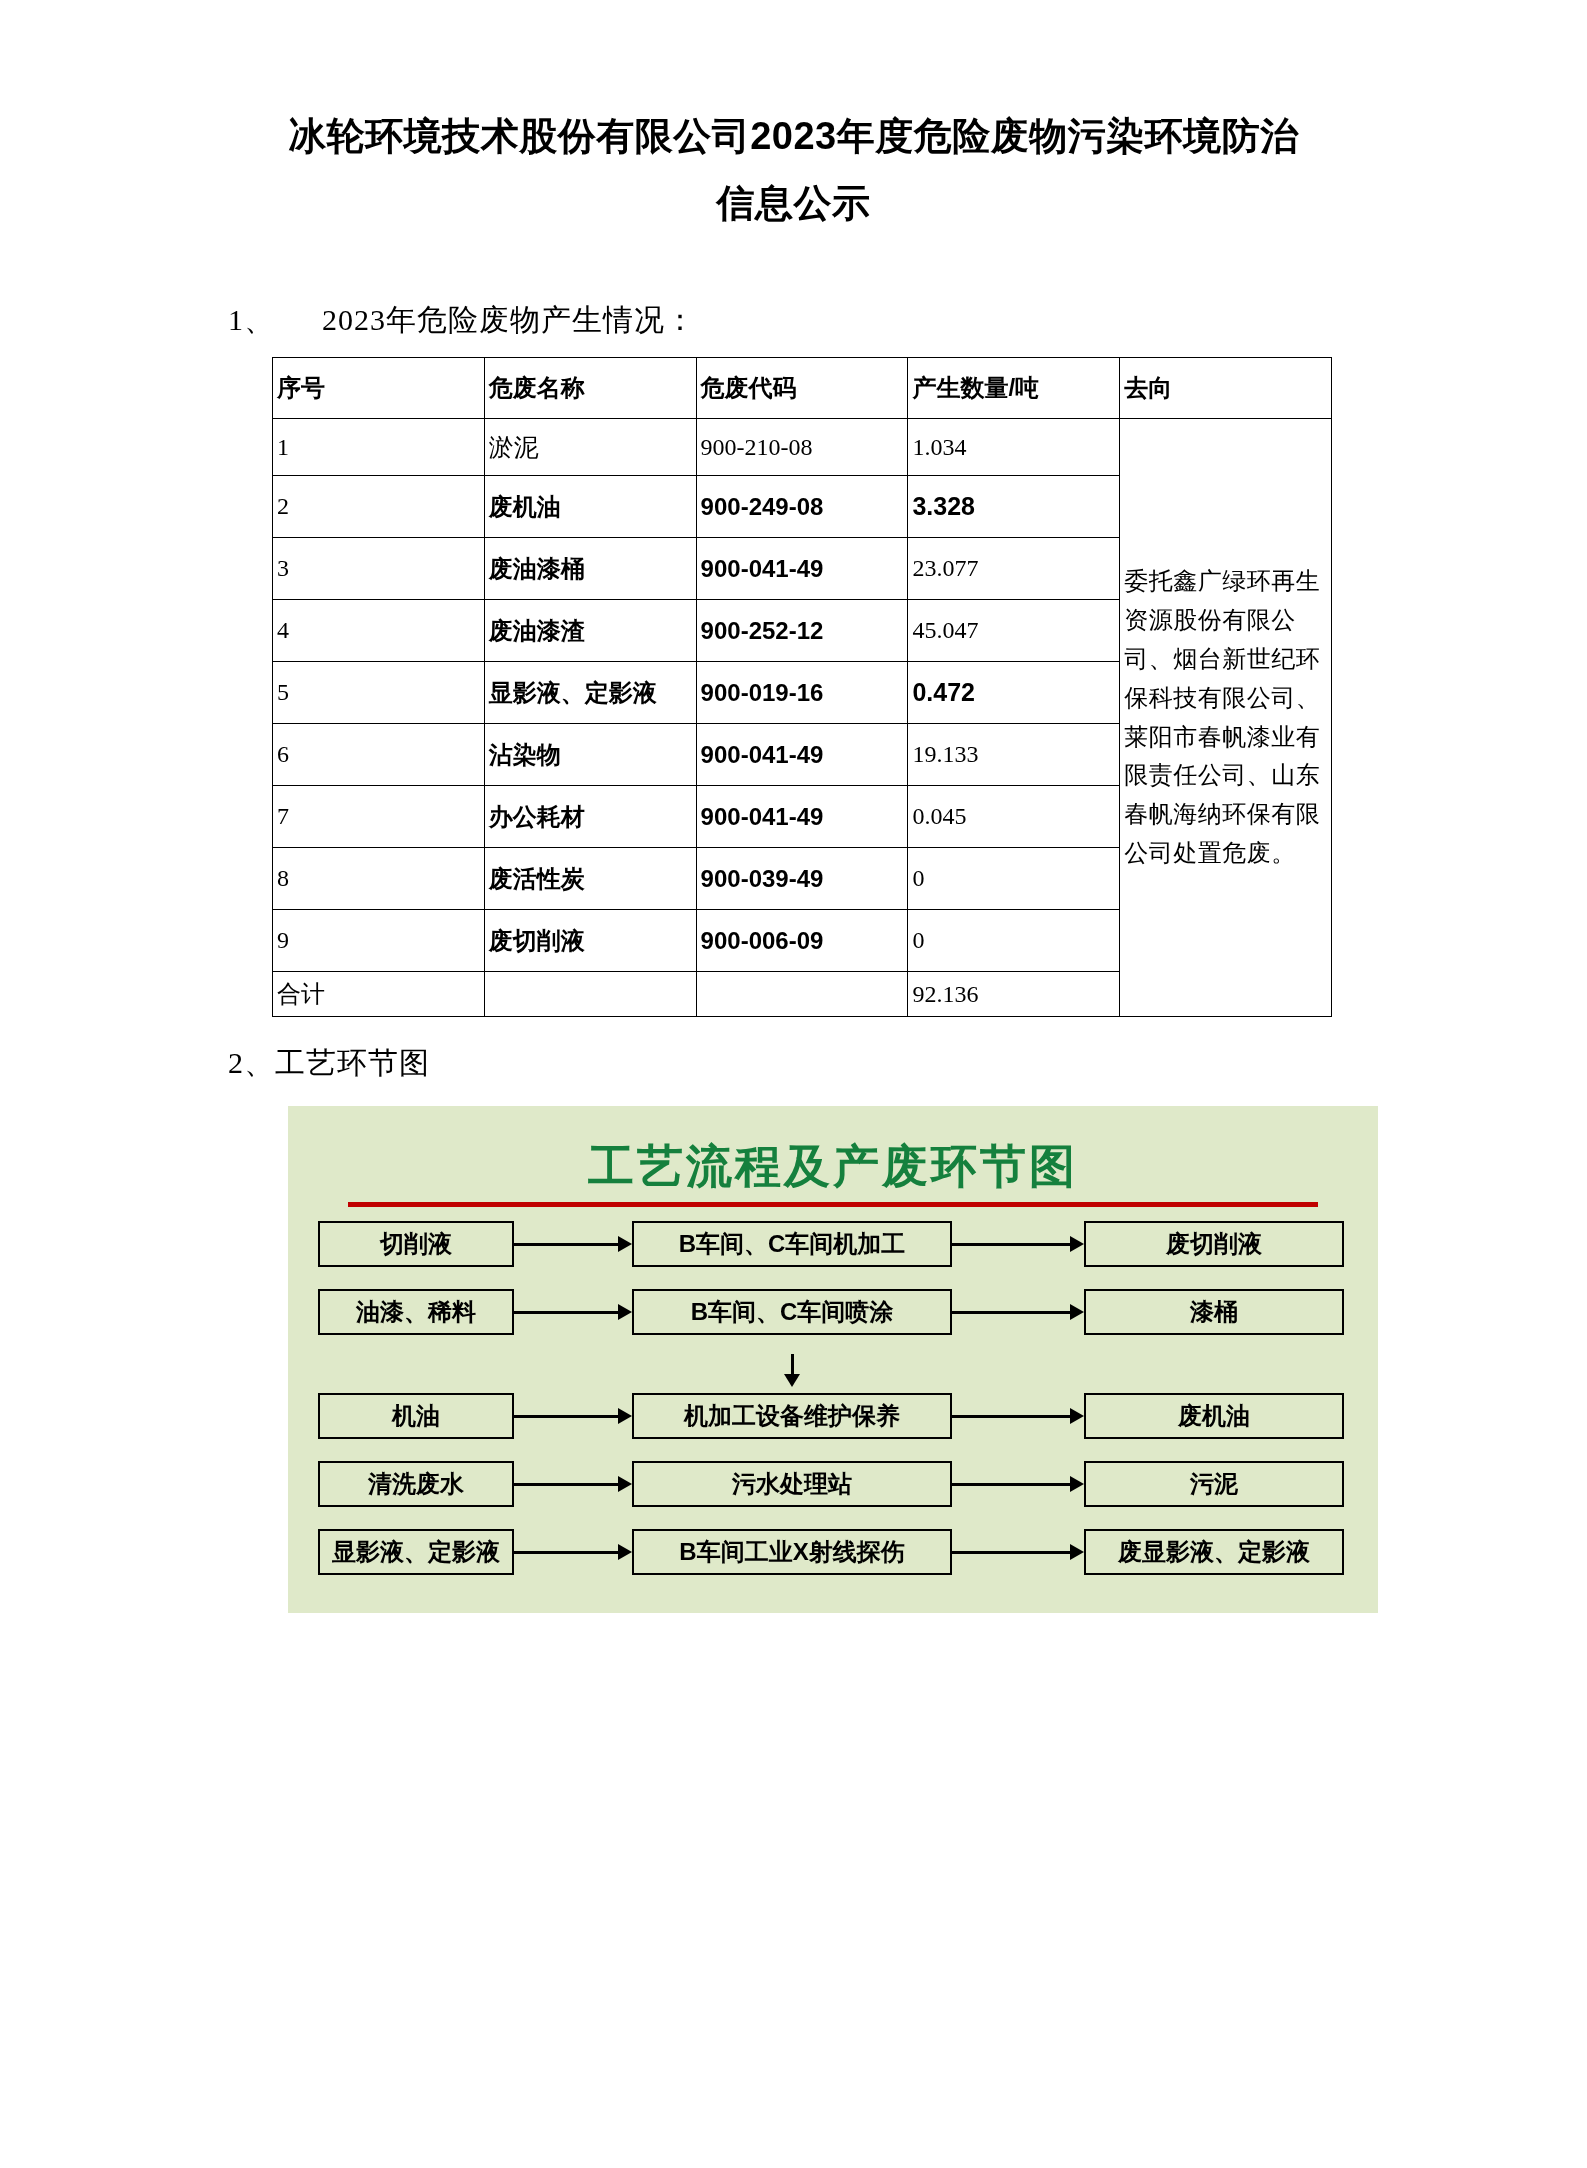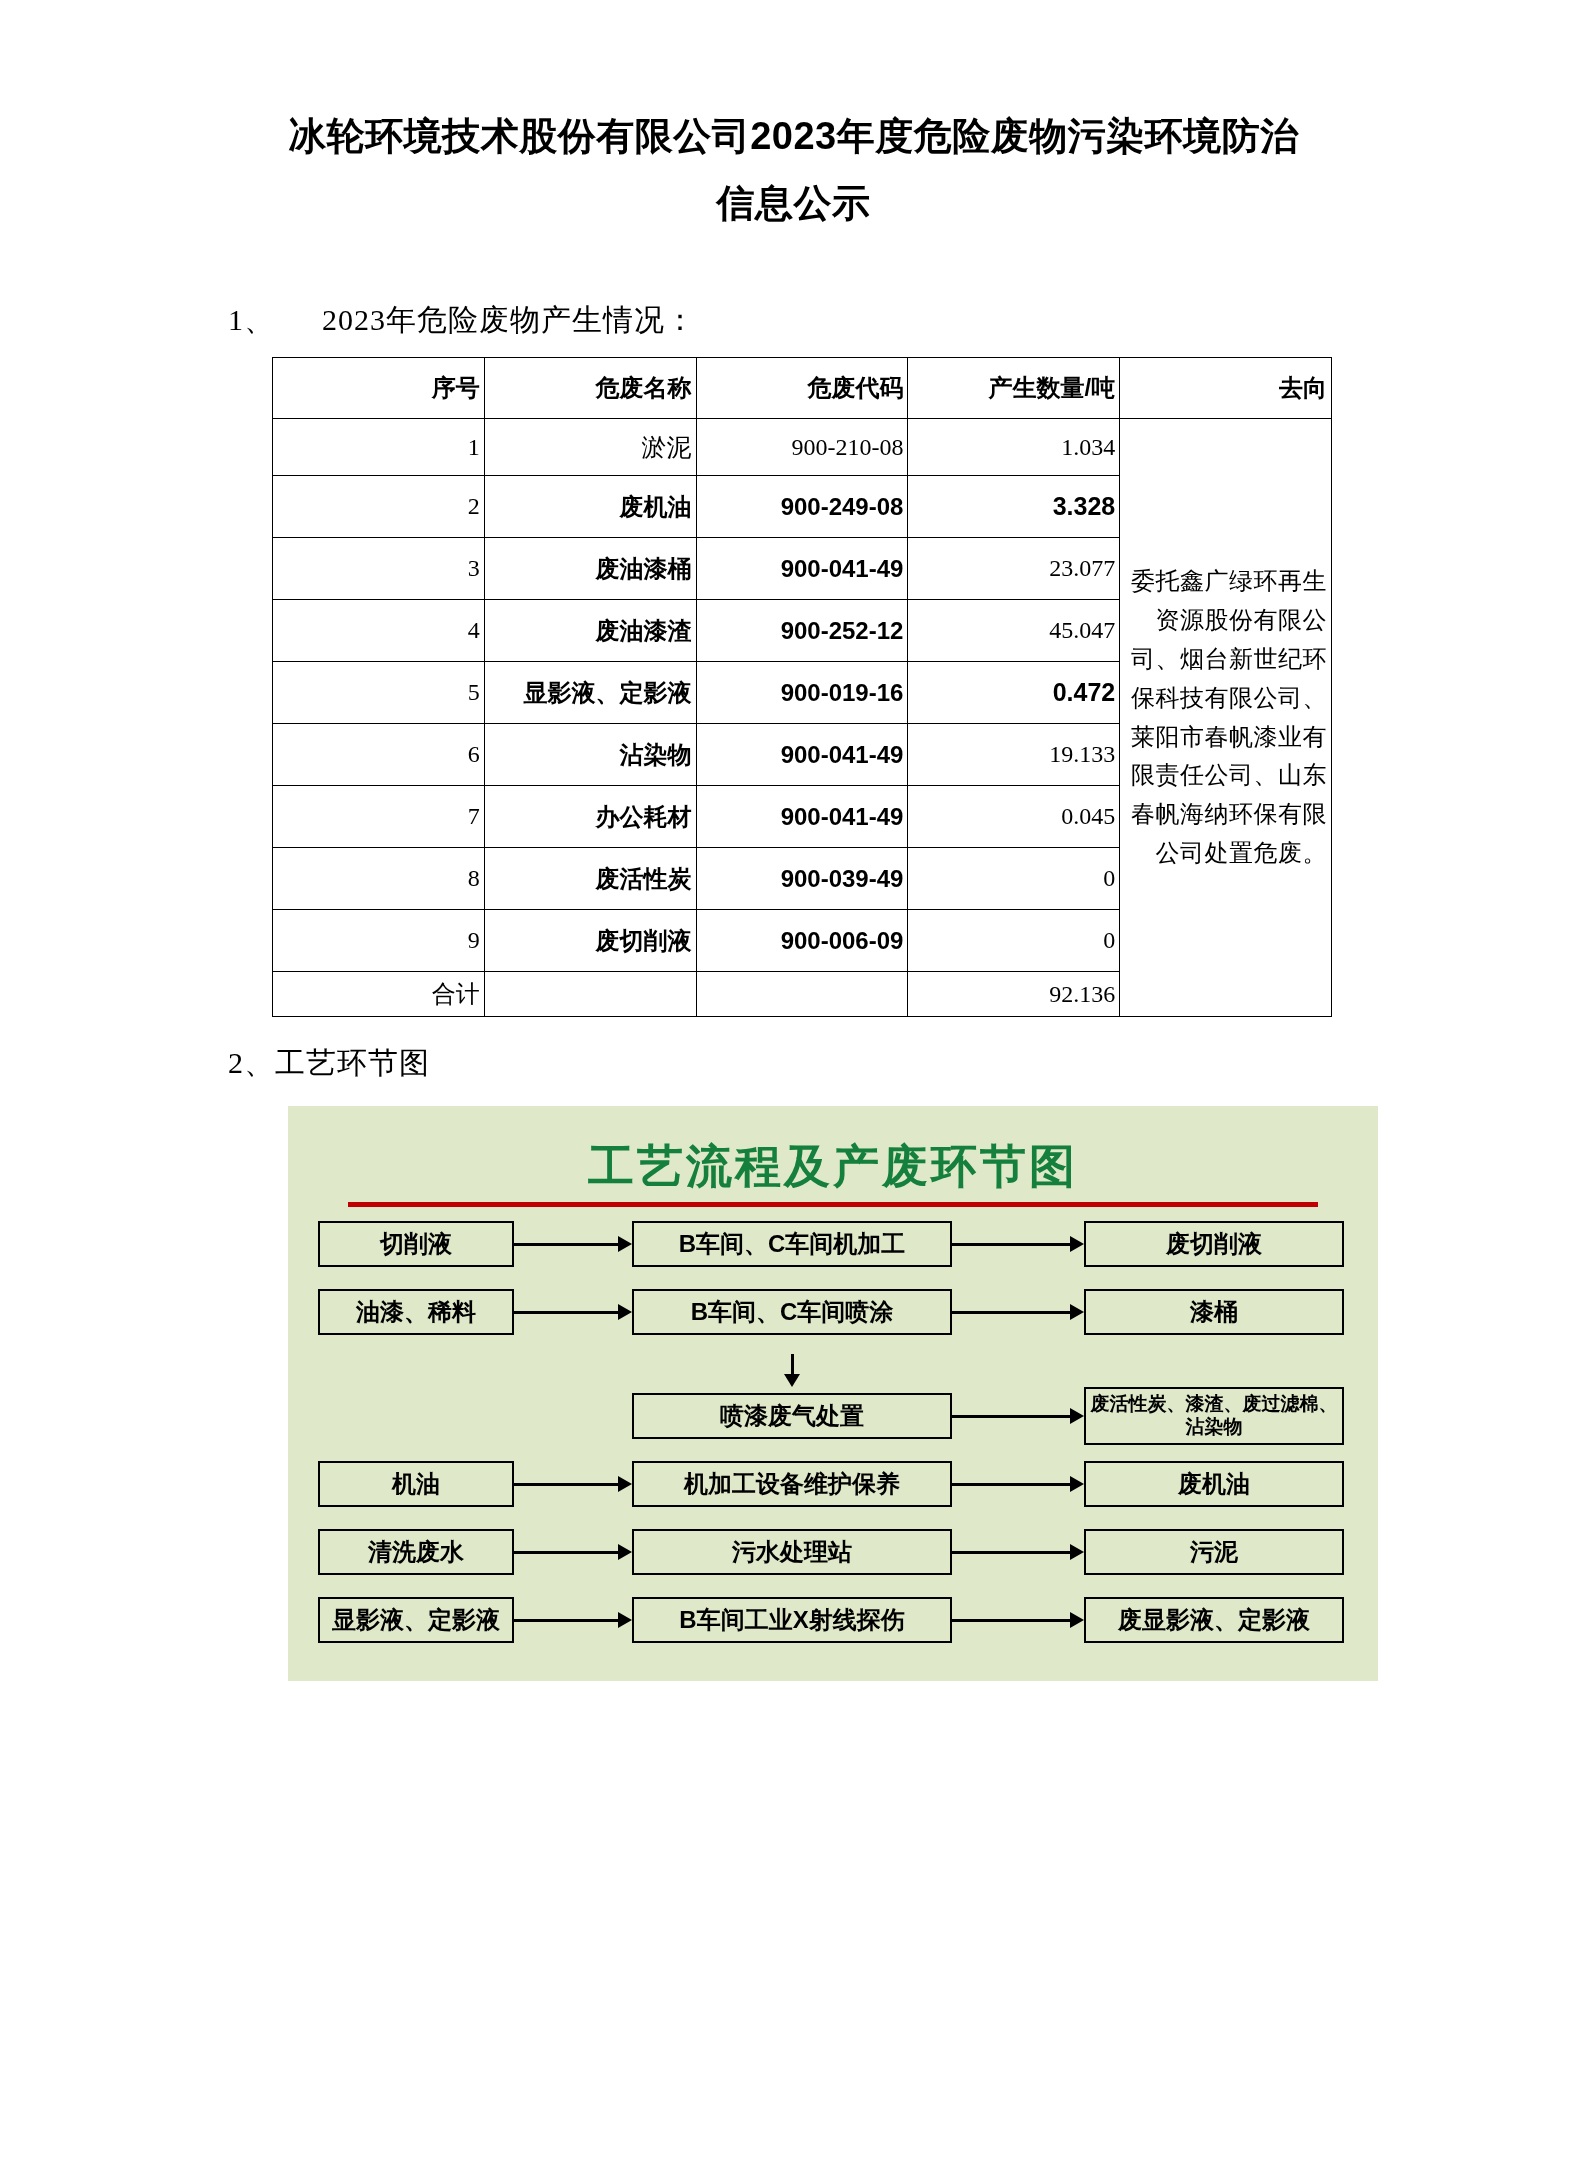--- a/index.html
+++ b/index.html
@@ -49,21 +49,21 @@
     margin-top: 16px;
     padding-left: 272px;
   }
   table.waste {
     border-collapse: collapse;
     width: 1060px;
     table-layout: fixed;
   }
   table.waste td, table.waste th {
     border: 1px solid #000000;
-    text-align: right;
+    text-align: left;
     vertical-align: middle;
     font-size: 24px;
     padding: 6px 4px;
   }
   table.waste thead th {
     font-family: "Liberation Sans", "DejaVu Sans", sans-serif;
     font-weight: bold;
     font-size: 24px;
     height: 48px;
   }
@@ -313,30 +313,20 @@
         <div class="spacer-left"></div>
         <div class="spacer-arrow"></div>
         <div style="width:320px;display:flex;justify-content:center;">
           <div class="down-arrow">
             <div class="vshaft"></div>
               <div class="vhead"></div>
           </div>
         </div>
       </div>
 
-      <div class="flow-row">
-        <div class="spacer-left"></div>
-        <div class="spacer-arrow"></div>
-        <div class="fbox b-mid">喷漆废气处置</div>
-        <div class="arrow a2">
-            <div class="shaft"></div>
-            <div class="headp"></div>
-          </div>
-        <div class="fbox b-right small">废活性炭、漆渣、废过滤棉、沾染物</div>
-      </div>
 
       <div class="flow-row">
         <div class="fbox b-left">机油</div>
         <div class="arrow a1">
             <div class="shaft"></div>
             <div class="headp"></div>
           </div>
         <div class="fbox b-mid">机加工设备维护保养</div>
         <div class="arrow a2">
             <div class="shaft"></div>

